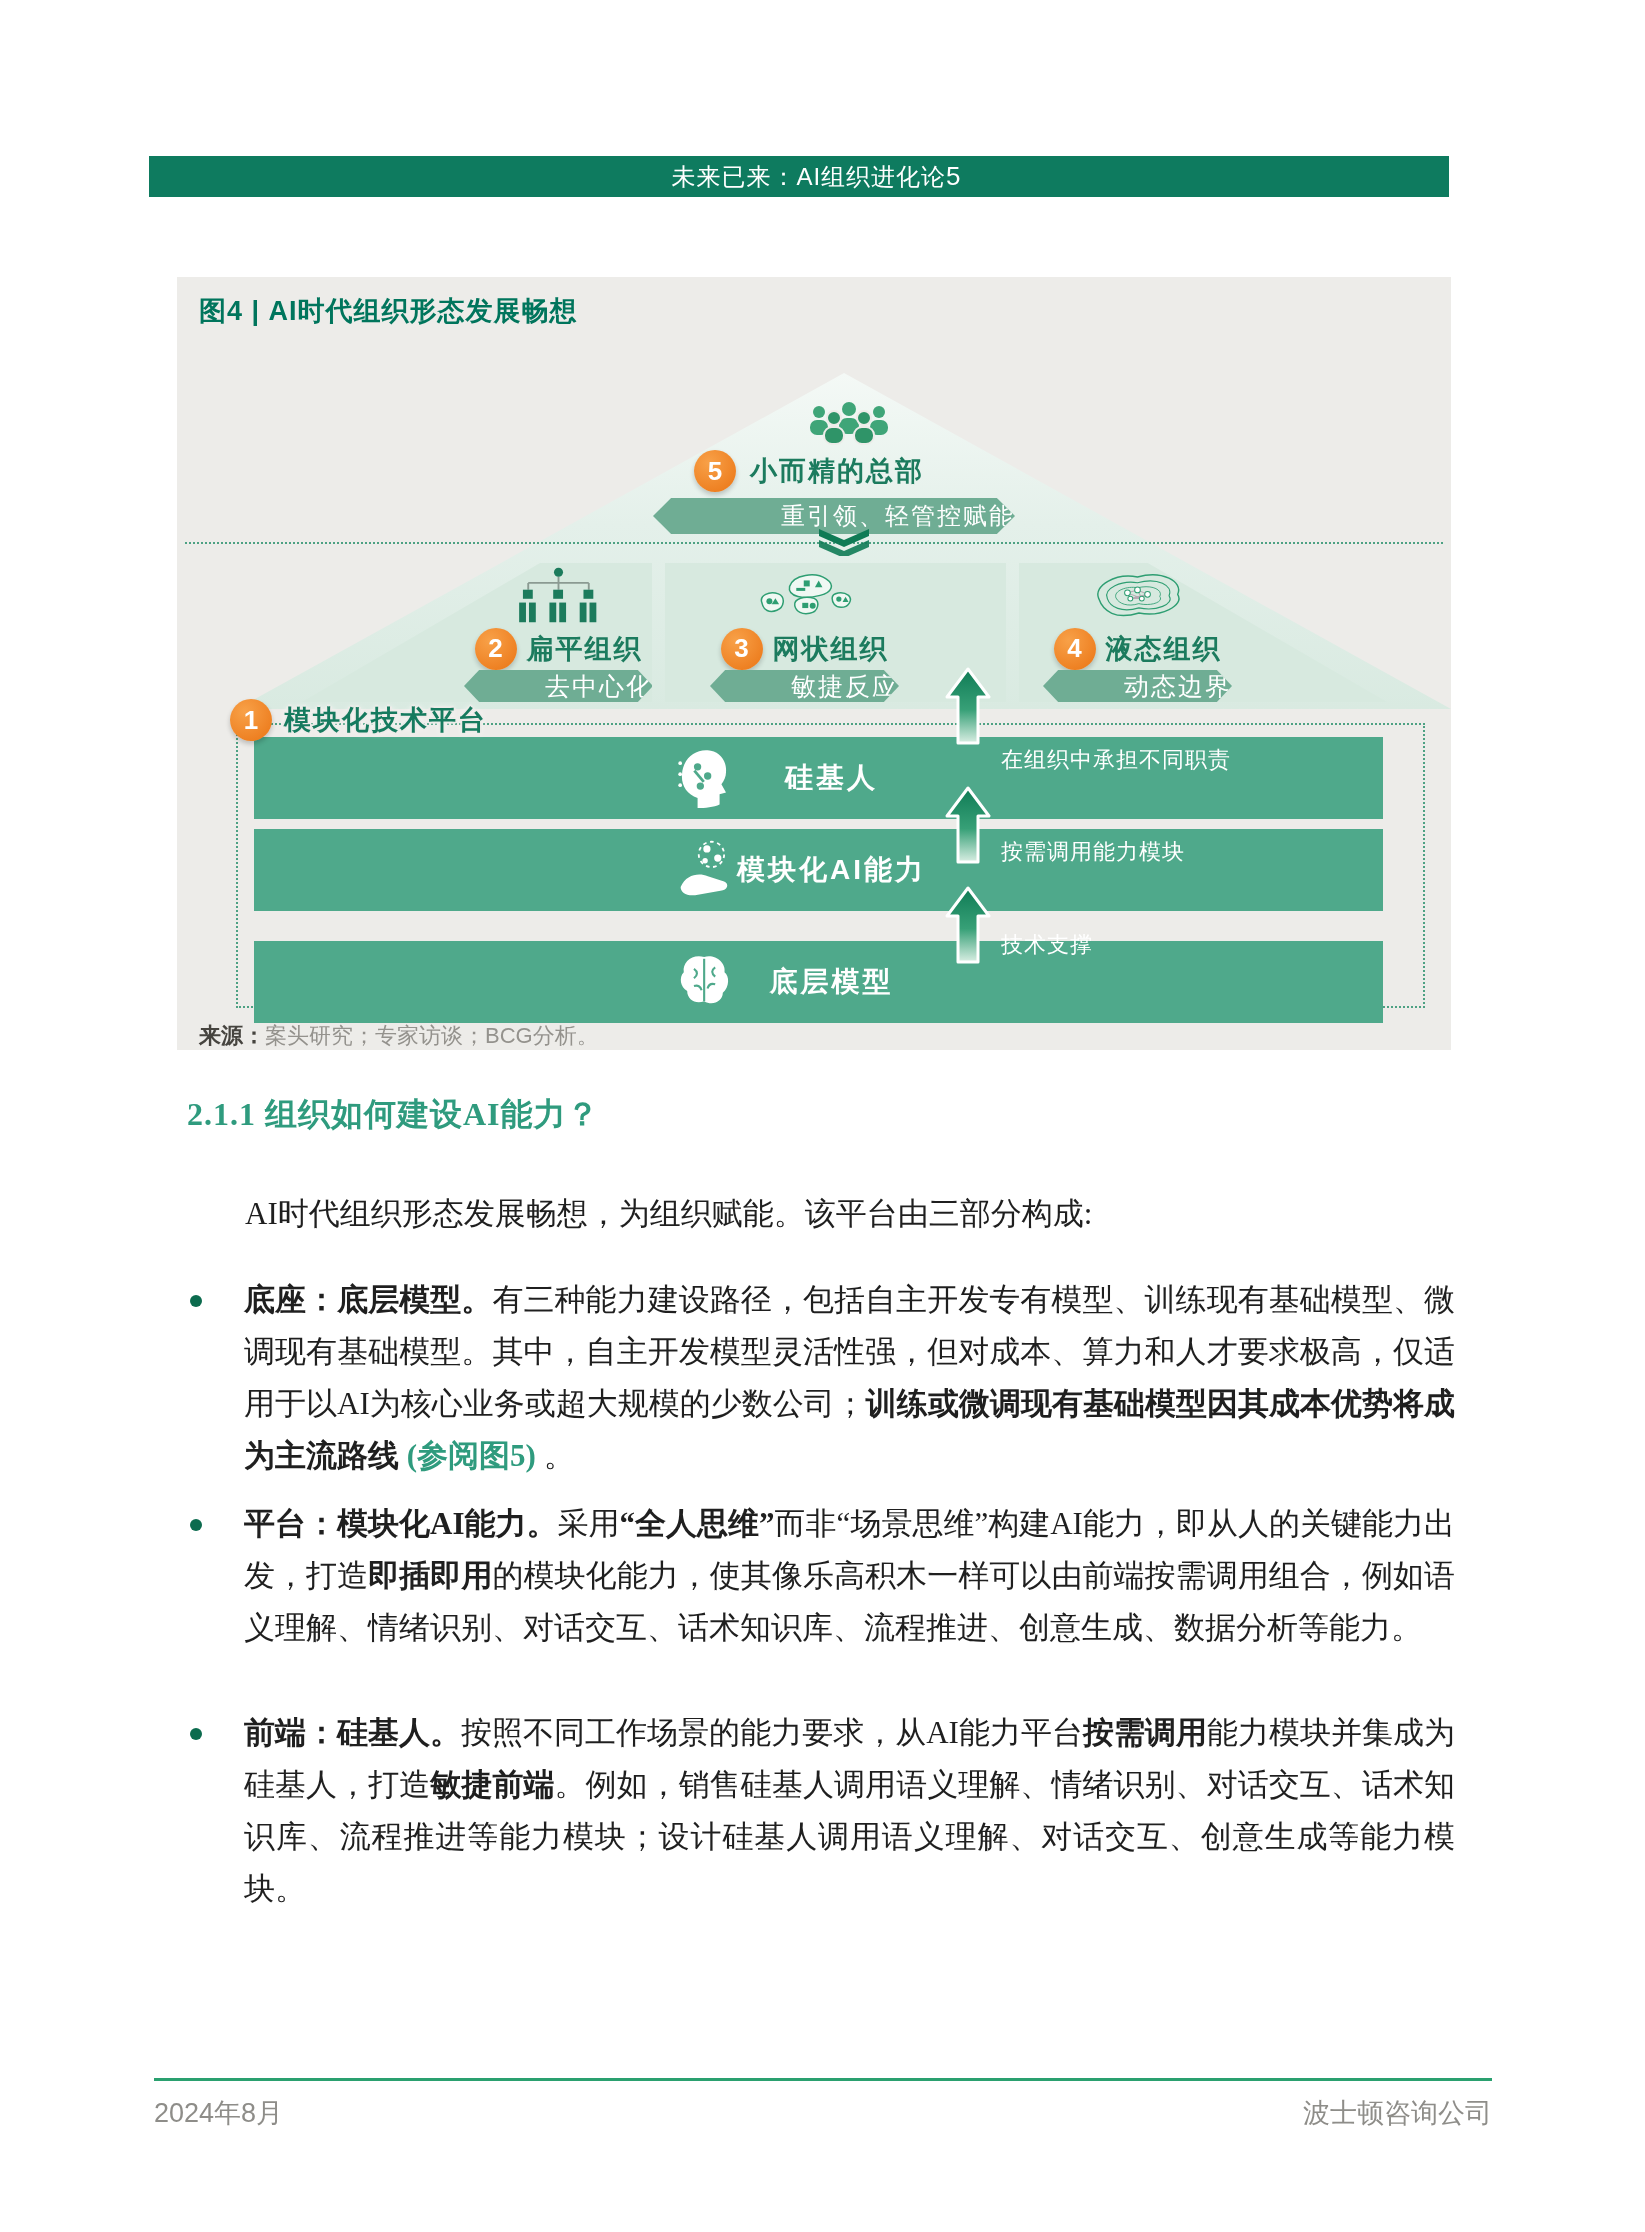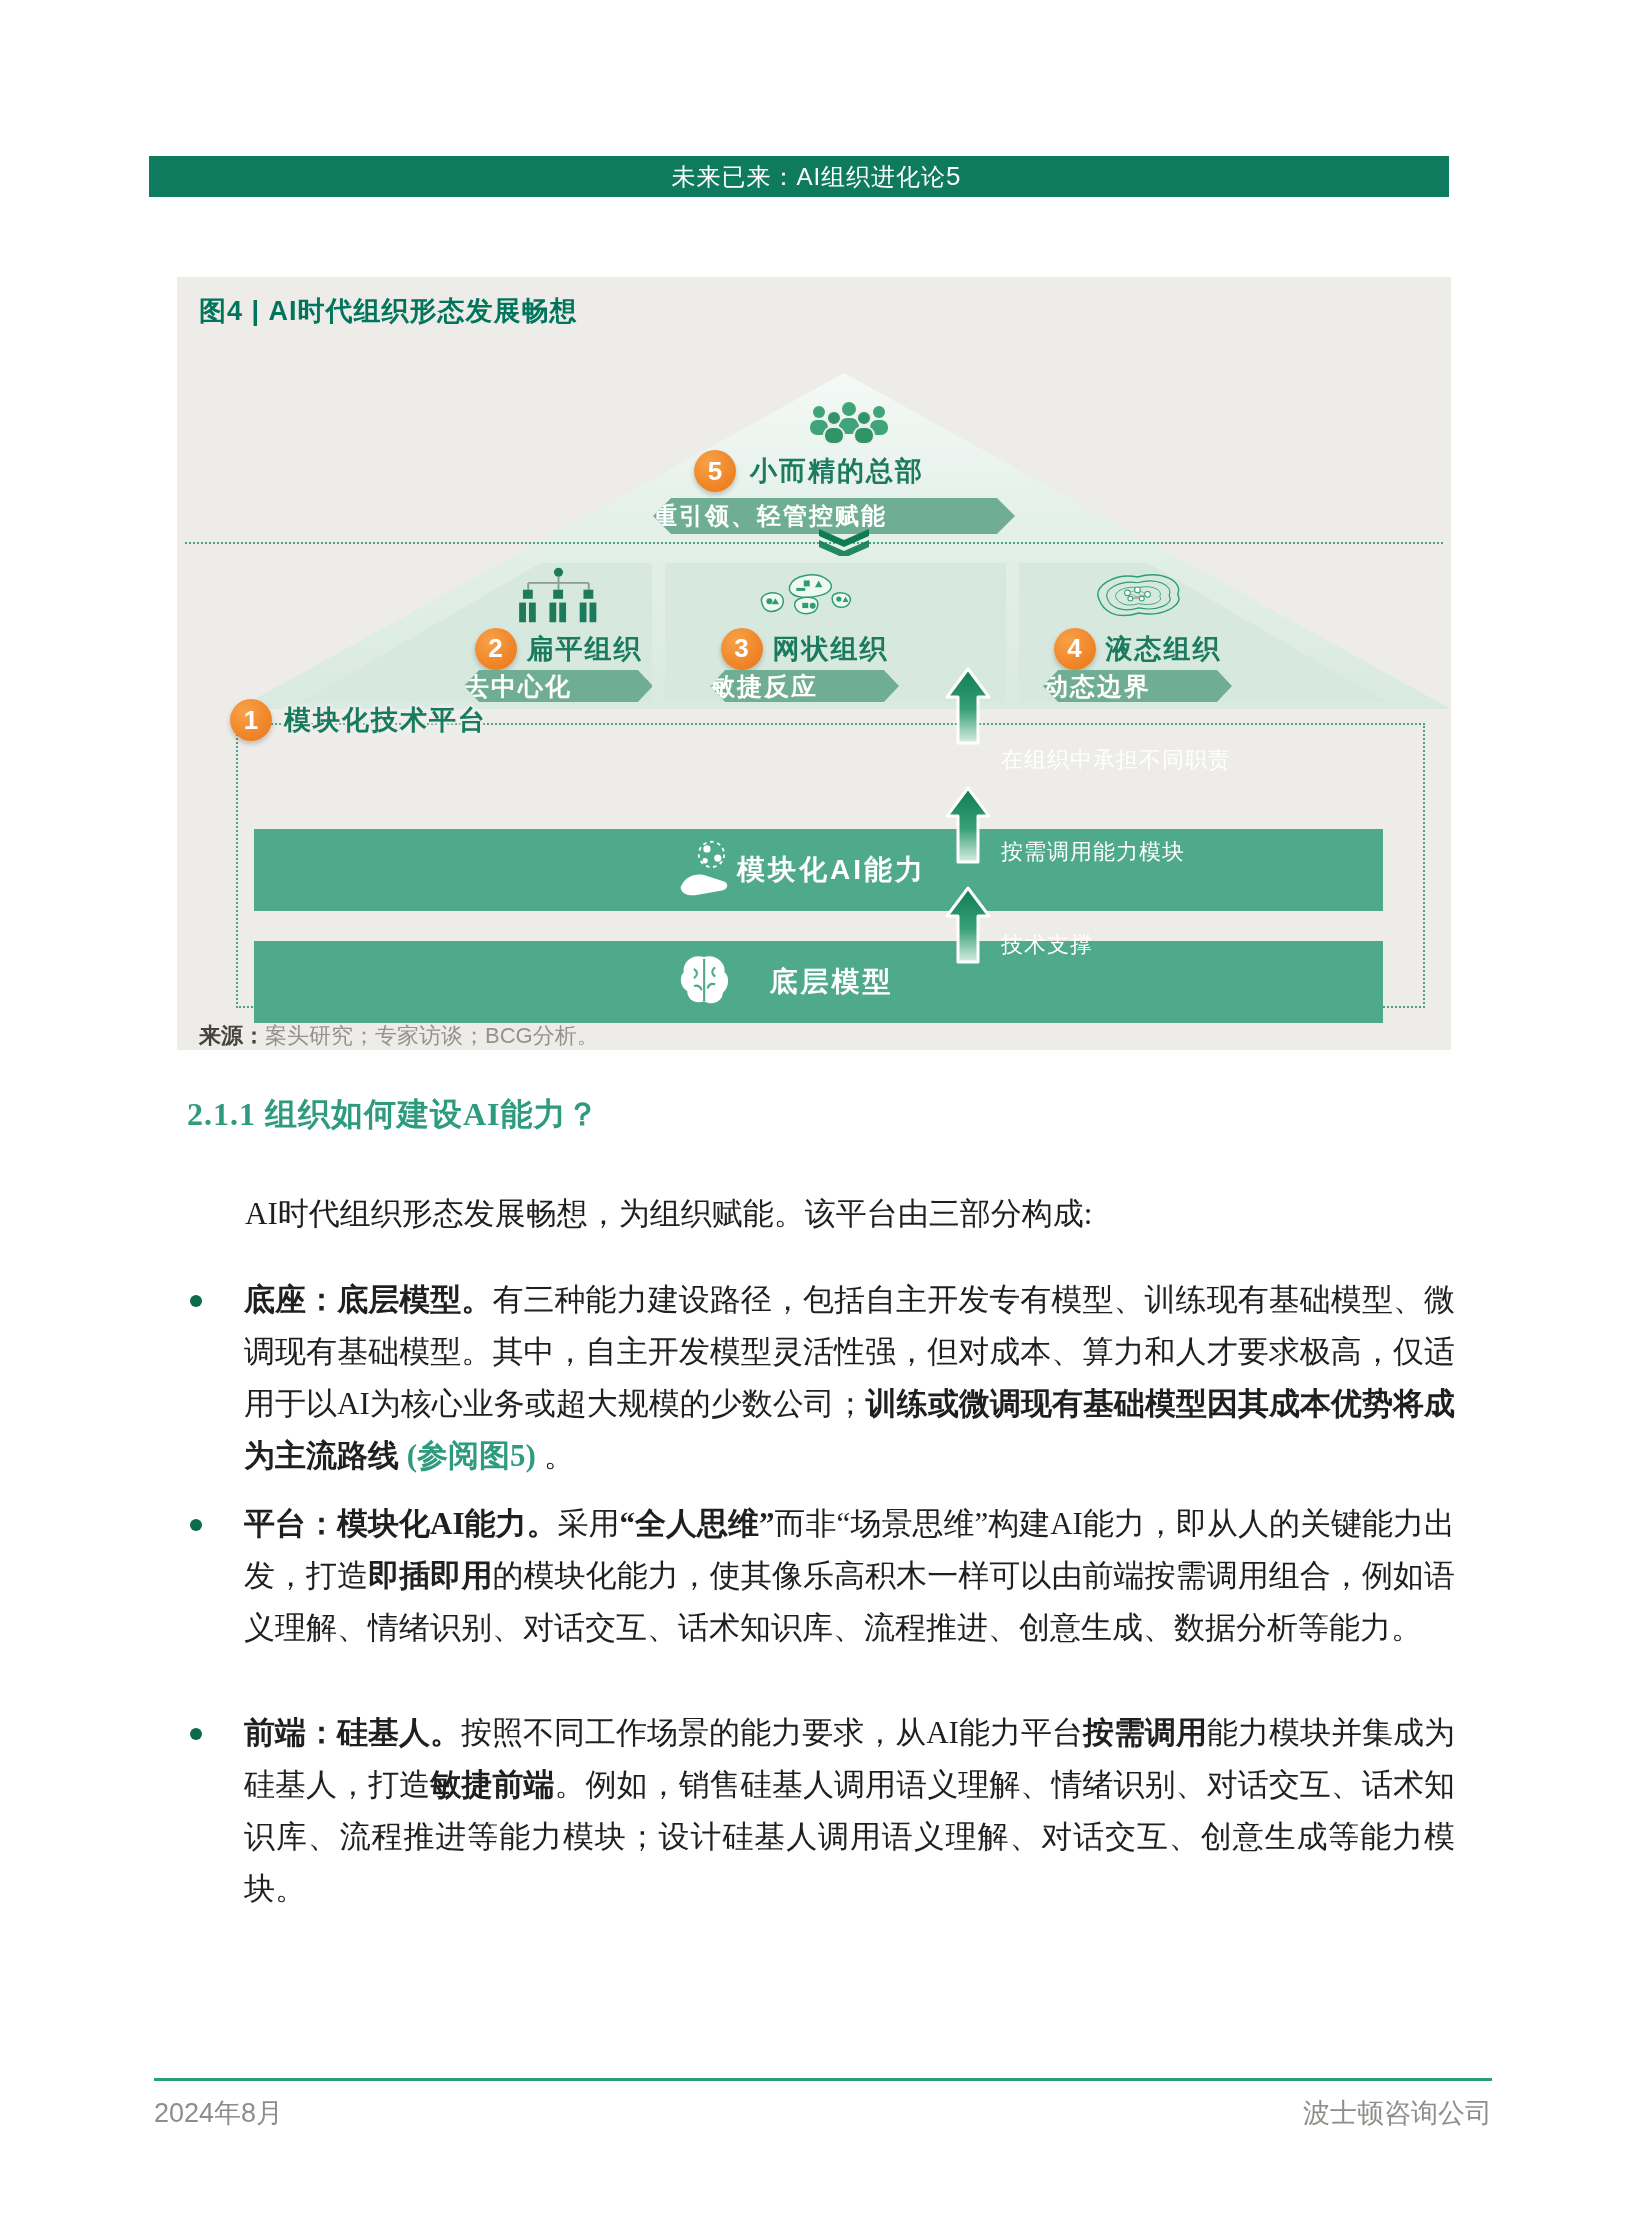--- a/index.html
+++ b/index.html
@@ -26,21 +26,21 @@
   .apex-people { position:absolute; left:625px; top:125px; z-index:3; }
   .apex-row { position:absolute; left:517px; top:173px; display:flex; align-items:center;
               gap:14px; z-index:3; }
   .badge { width:42px; height:42px; border-radius:50%;
            background:radial-gradient(circle at 35% 30%, #F8A148, #EA7414);
            display:flex; align-items:center; justify-content:center;
            color:#fff; font-weight:bold; font-size:26px;
            box-shadow:0 3px 5px rgba(0,0,0,.20); flex:0 0 auto; }
   .org-label { font-size:27px; font-weight:bold; color:#1C7B5E; letter-spacing:2px; white-space:nowrap; }
 
-  .tag { background:#6FAD94; color:#fff; font-weight:bold; text-align:left;
+  .tag { background:#6FAD94; color:#fff; font-weight:normal; text-align:right;
          clip-path:polygon(8% 0,92% 0,100% 50%,92% 100%,8% 100%,0 50%);
          letter-spacing:2px; white-space:nowrap; }
   .tag-wide { position:absolute; left:476px; top:221px; width:362px; height:36px;
               line-height:36px; font-size:24px; z-index:3;
               clip-path:polygon(5% 0,95% 0,100% 50%,95% 100%,5% 100%,0 50%); }
 
   .dot-line { position:absolute; left:8px; top:265px; width:1258px; height:0;
               border-top:2px dotted #4DA183; z-index:2; }
   .chevron-down { position:absolute; left:640px; top:251px; z-index:3; }
 
@@ -240,20 +240,39 @@
         <div class="tag">动态边界</div>
       </div>
     </div>
 
     <div class="plat-rect"></div>
     <div class="plat-label-row">
       <div class="badge">1</div>
       <div class="plat-label">模块化技术平台</div>
     </div>
 
+    <div class="bar bar-1">
+      <span class="bar-icon">
+        <svg width="54" height="66" viewBox="0 0 58 72">
+          <path fill="#fff" d="M22 71 V60 C10 56 4 46 5 34 C6 18 18 7 33 8 C46 9 54 19 53 32 C53 37 51 41 48 45 L53 54 L46 56 V67 C40 70 30 71 22 71 Z"></path>
+          <g fill="#4FA98B">
+            <circle cx="22" cy="26" r="4"></circle>
+              <circle cx="33" cy="36" r="4"></circle>
+              <circle cx="25" cy="47" r="4"></circle>
+            <rect x="22" y="28" width="3" height="16" transform="rotate(-40 24 36)"></rect>
+          </g>
+          <g fill="#fff">
+            <circle cx="3" cy="22" r="2"></circle>
+              <circle cx="3" cy="34" r="2"></circle>
+              <circle cx="3" cy="46" r="2"></circle>
+          </g>
+        </svg>
+      </span>
+      <span class="bar-label">硅基人</span>
+    </div>
     <div class="bar bar-2">
       <span class="bar-icon">
         <svg width="58" height="64" viewBox="0 0 64 70">
           <circle cx="38" cy="20" r="14" fill="none" stroke="#fff" stroke-width="2" stroke-dasharray="4 4"></circle>
           <circle cx="33" cy="14" r="4" fill="#fff"></circle>
             <circle cx="45" cy="24" r="4" fill="#fff"></circle>
             <circle cx="31" cy="27" r="3" fill="#fff"></circle>
           <path fill="#fff" d="M4 56 C10 42 24 40 34 44 L52 50 C58 52 56 60 48 60 L20 65 C10 66 4 62 4 56 Z"></path>
         </svg>
       </span>

